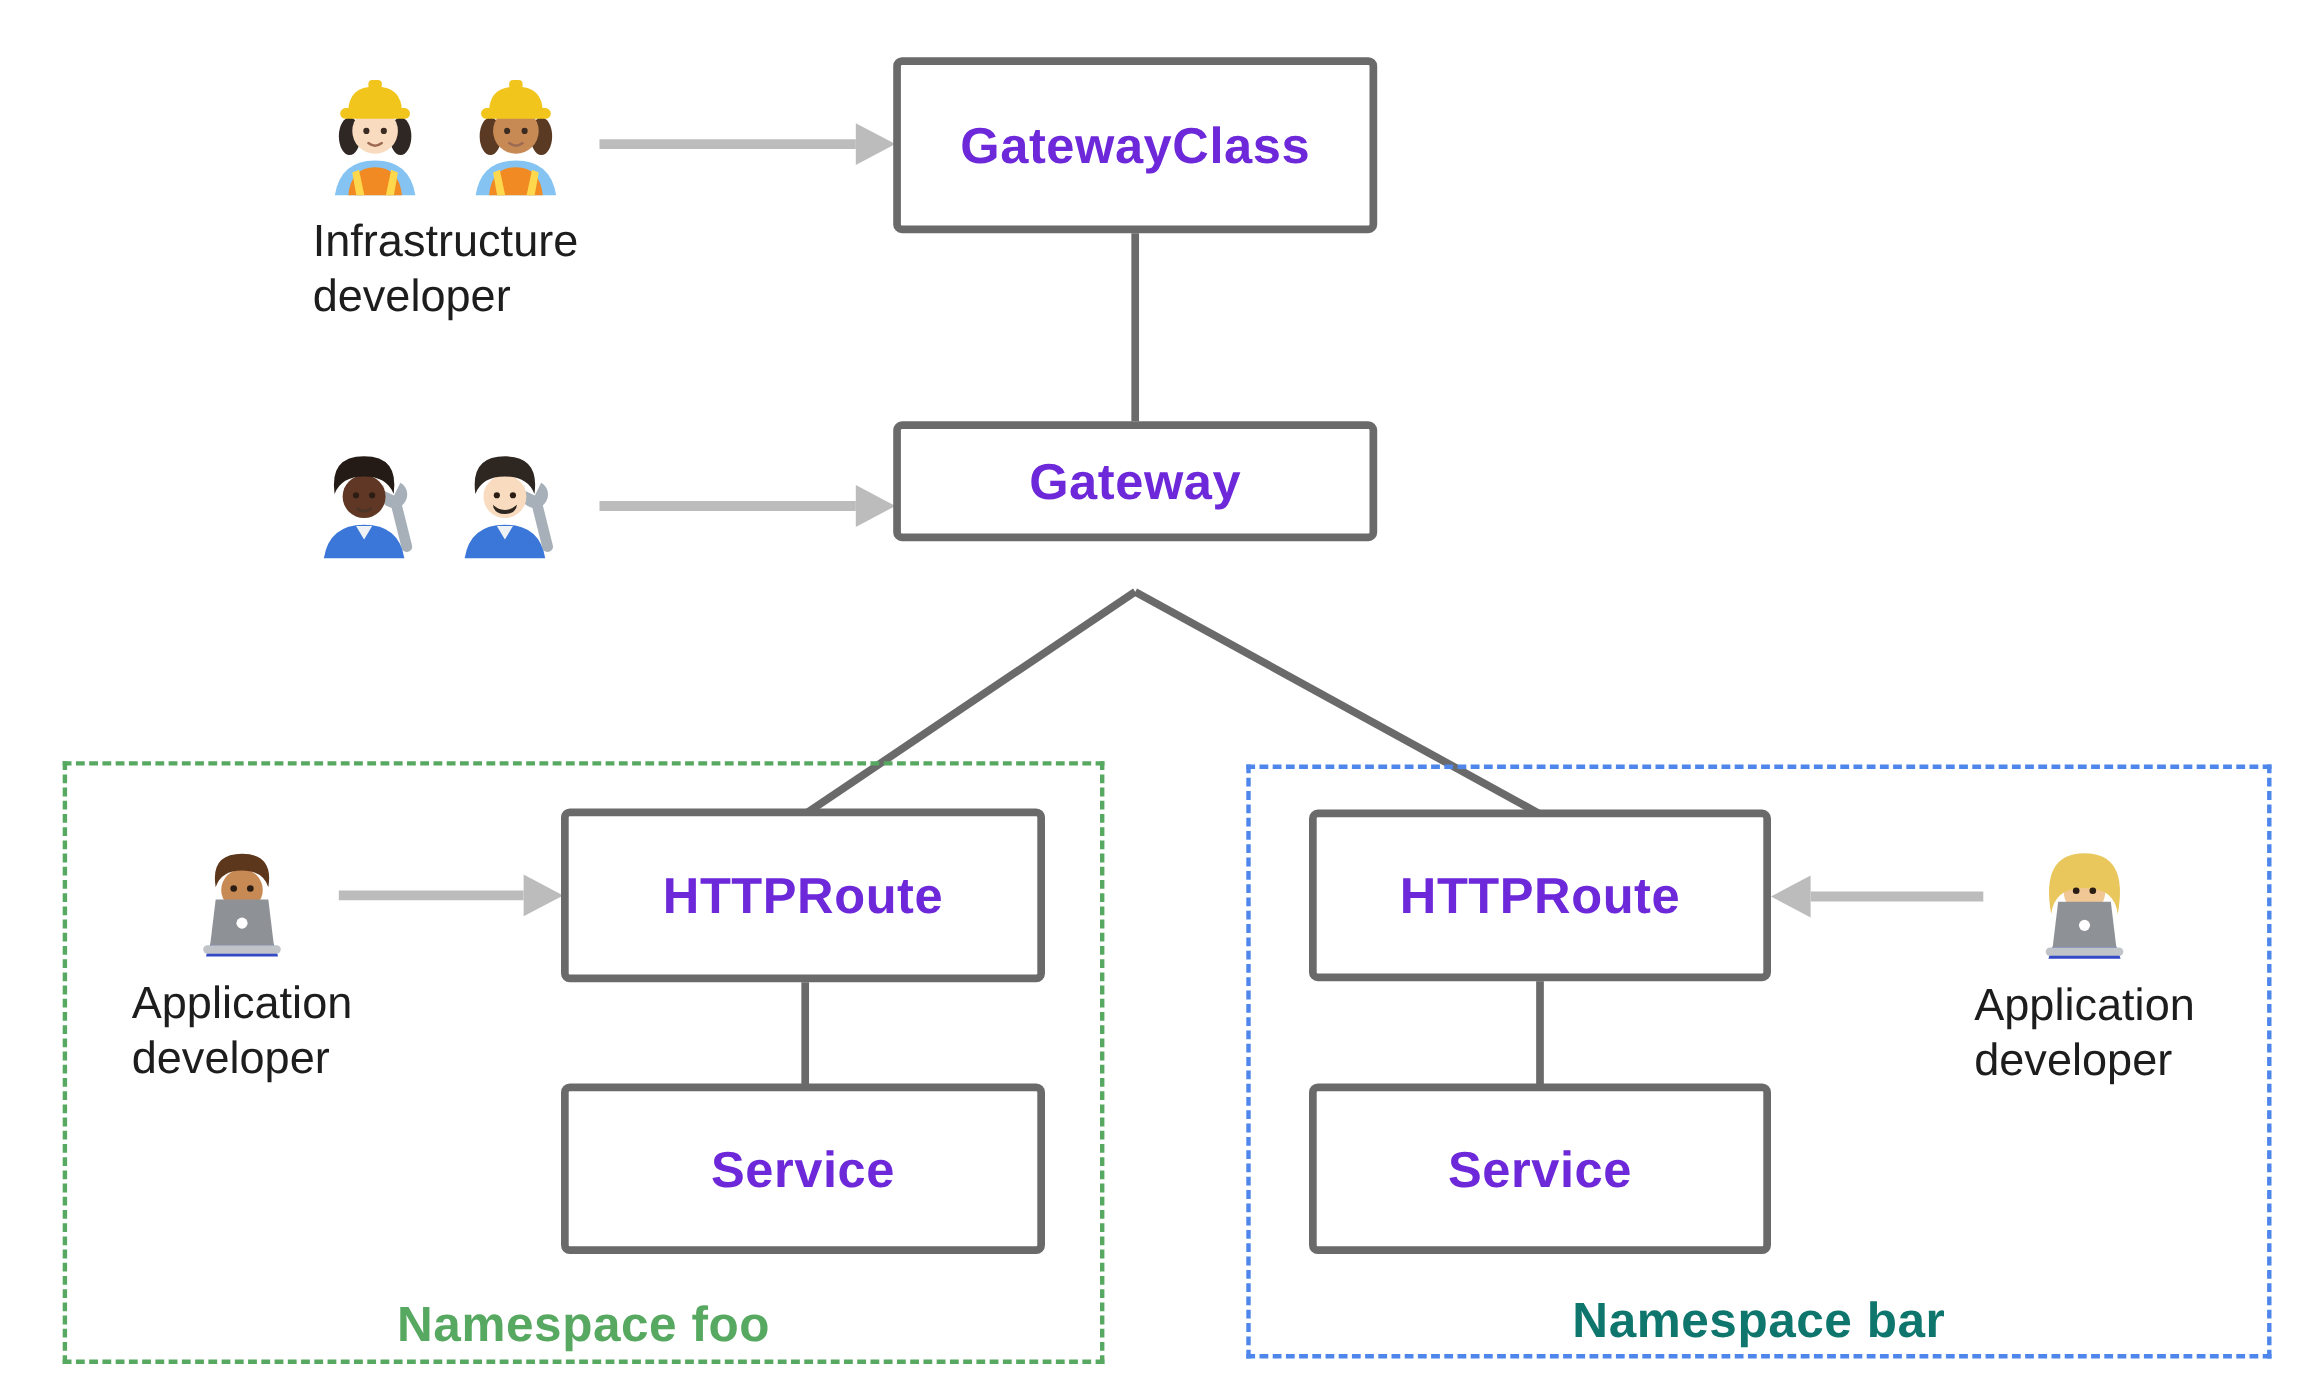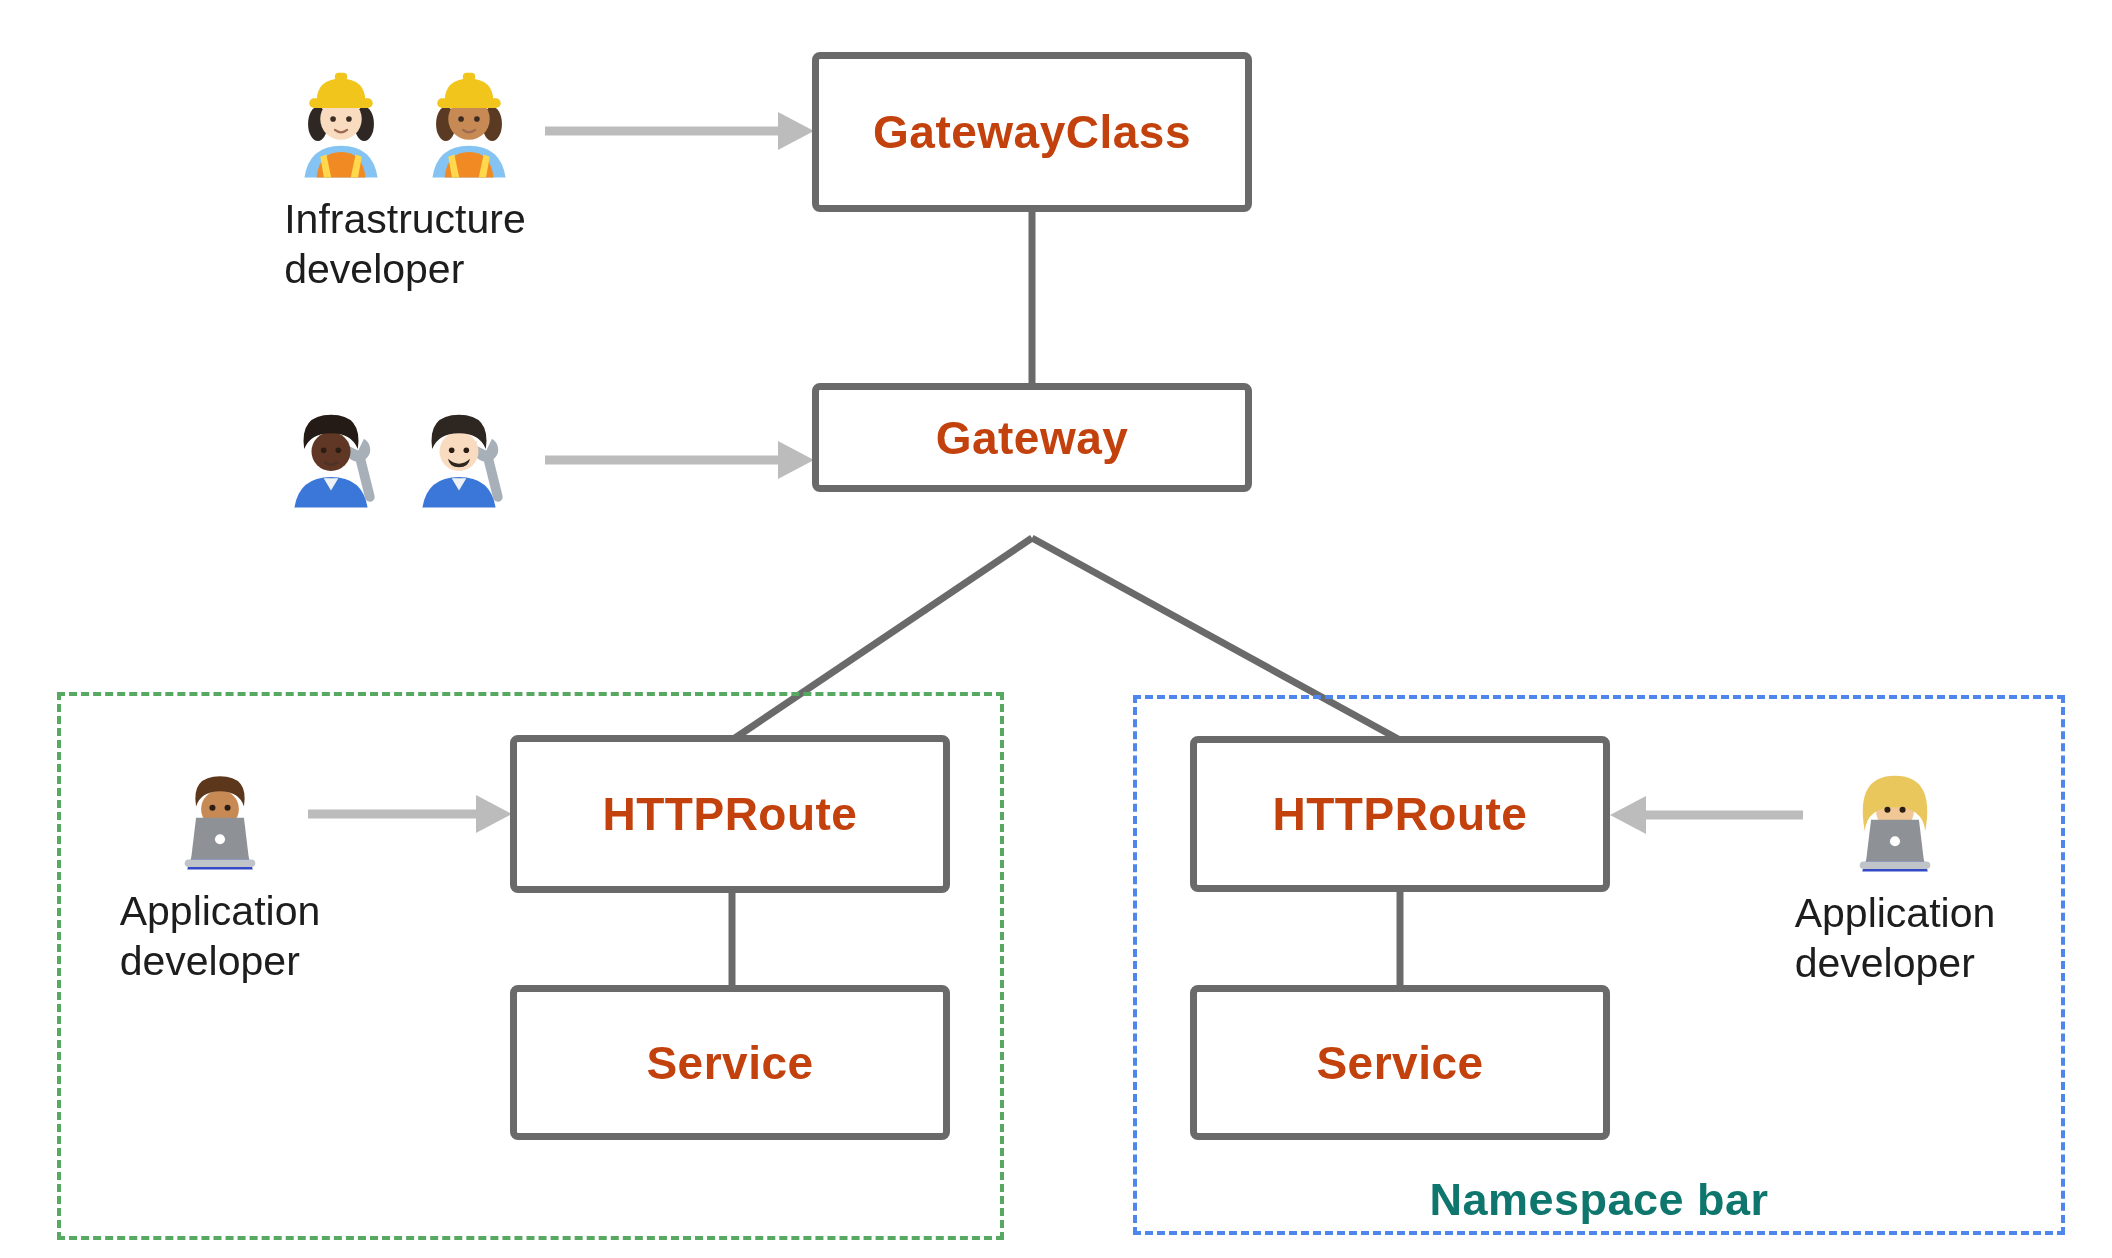--- a/index.html
+++ b/index.html
@@ -3,21 +3,21 @@
 <meta charset="utf-8">
 <style>
   html,body{margin:0;padding:0;background:#ffffff;}
   .canvas{position:relative;width:2112px;height:1258px;background:#ffffff;
           font-family:"Liberation Sans",sans-serif;overflow:hidden;}
   svg.edge-layer{position:absolute;left:0;top:0;width:2112px;height:1258px;}
 
   
   .node{position:absolute;box-sizing:border-box;border:7px solid #6a6a6a;border-radius:8px;
         background:#ffffff;display:flex;align-items:center;justify-content:center;
-        font-weight:bold;font-size:46px;color:#c2410c;letter-spacing:.5px;}
+        font-weight:bold;font-size:46px;color:#6d28d9;letter-spacing:.5px;}
   #n-gatewayclass{left:812px;top:52px;width:440px;height:160px;}
   #n-gateway{left:812px;top:383px;width:440px;height:109px;}
   #n-httproute-foo{left:510px;top:735px;width:440px;height:158px;}
   #n-service-foo{left:510px;top:985px;width:440px;height:155px;}
   #n-httproute-bar{left:1190px;top:736px;width:420px;height:156px;}
   #n-service-bar{left:1190px;top:985px;width:420px;height:155px;}
 
   
   .ns{position:absolute;box-sizing:border-box;background:transparent;}
   .ns-foo{left:57px;top:692px;width:947px;height:548px;border:4px dashed #57a860;}
@@ -64,20 +64,21 @@
       <polygon points="476,795 512,814 476,833" fill="#bcbcbc"></polygon>
     </g>
     <g>
       <line x1="1803" y1="815" x2="1646" y2="815" stroke="#bcbcbc" stroke-width="9"></line>
       <polygon points="1646,796 1610,815 1646,834" fill="#bcbcbc"></polygon>
     </g>
   </svg>
 
   <div class="ns ns-foo"></div>
   <div class="ns ns-bar"></div>
+  <div class="ns-label foo">Namespace foo</div>
   <div class="ns-label bar">Namespace bar</div>
 
   <div class="node" id="n-gatewayclass">
     <span>GatewayClass</span>
   </div>
   <div class="node" id="n-gateway">
     <span>Gateway</span>
   </div>
   <div class="node" id="n-httproute-foo">
     <span>HTTPRoute</span>

